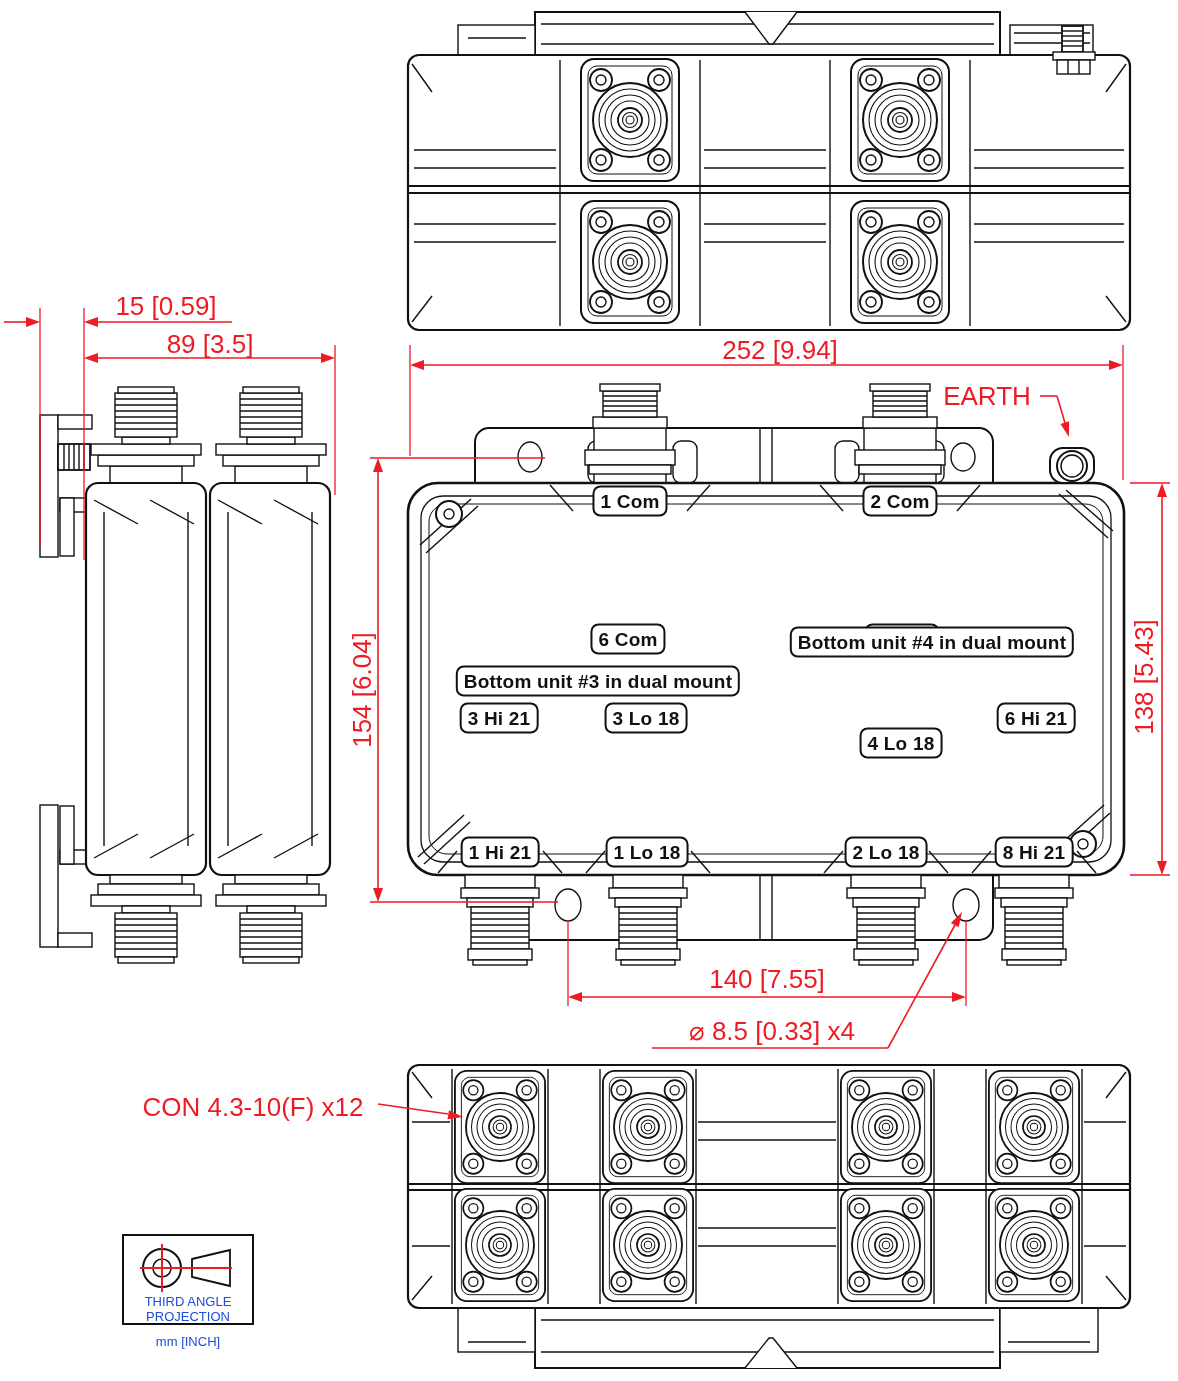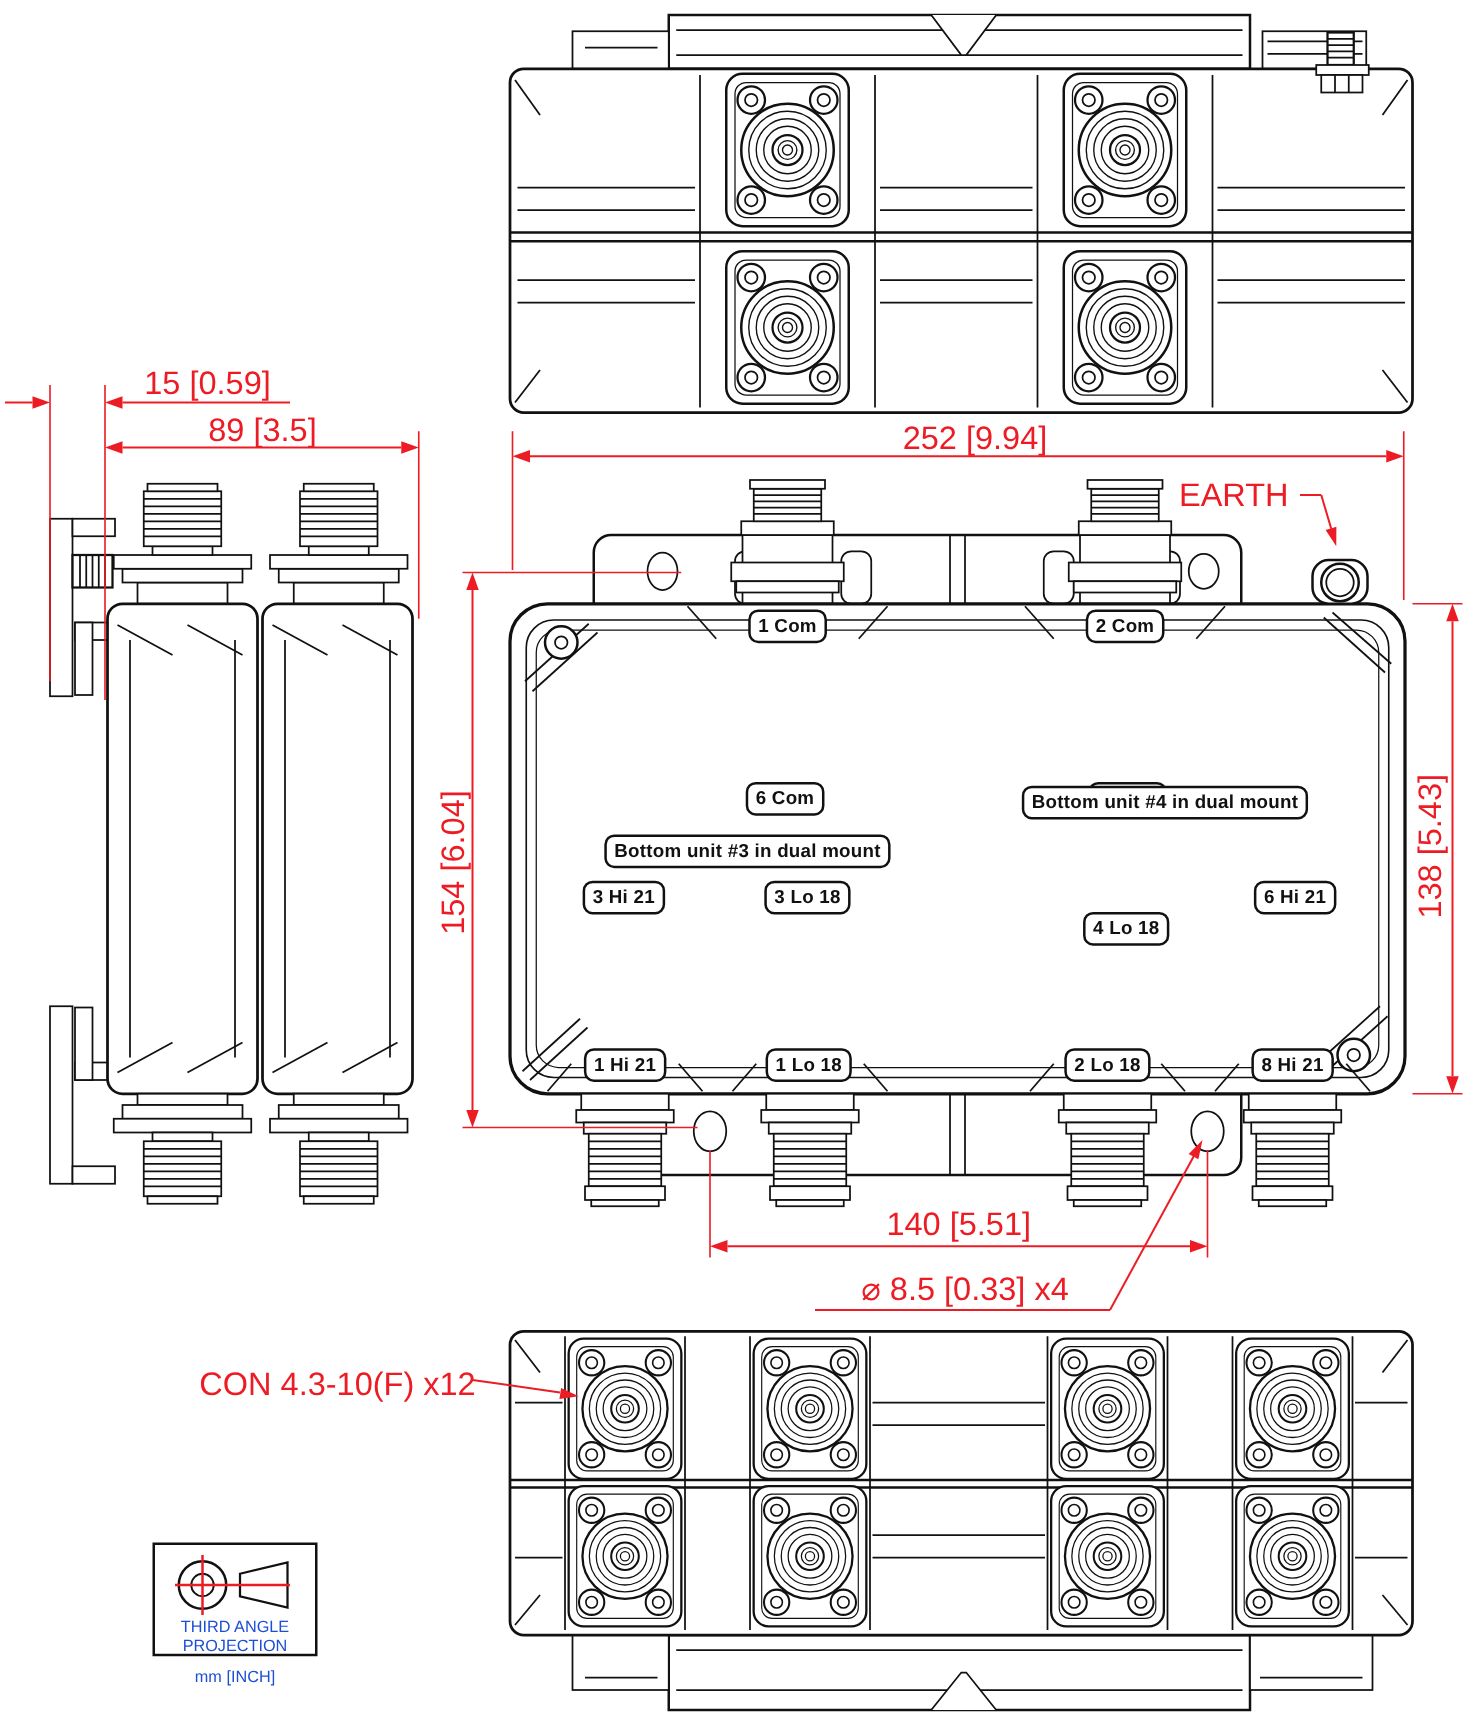--- a/index.html
+++ b/index.html
@@ -1,21 +1,21 @@
 <!DOCTYPE html>
 <html><head>
 <meta charset="utf-8">
 <style>
   html,body{margin:0;padding:0;background:#fff;}
   .sheet{position:relative;width:1178px;height:1381px;background:#fff;
          font-family:"Liberation Sans",sans-serif;overflow:hidden;}
   .sheet svg{position:absolute;left:0;top:0;}
   .plabel{position:absolute;transform:translate(-50%,-50%);
           border:2.5px solid #111;border-radius:8px;background:#fff;color:#111;
-          font-weight:bold;font-size:15px;line-height:1;padding:4px 6px;
+          font-weight:bold;font-size:19px;line-height:1;padding:4px 6px;
           white-space:nowrap;letter-spacing:.2px;}
   .dim{position:absolute;transform:translate(-50%,-50%);color:#ED1C24;
        font-size:26px;line-height:1;white-space:nowrap;}
   .dim.rot{transform:translate(-50%,-50%) rotate(-90deg);}
   .pbx{position:absolute;transform:translate(-50%,-50%);color:#1d4ed8;
        font-size:13px;line-height:1;white-space:nowrap;}
 </style>
 </head>
 <body>
 
@@ -366,22 +366,22 @@
 <div class="plabel" style="left:500px;top:852px">1 Hi 21</div>
 <div class="plabel" style="left:647px;top:852px">1 Lo 18</div>
 <div class="plabel" style="left:886px;top:852px">2 Lo 18</div>
 <div class="plabel" style="left:1034px;top:852px">8 Hi 21</div>
 
 <div class="dim" style="left:166px;top:306px">15 [0.59]</div>
 <div class="dim" style="left:210px;top:344px">89 [3.5]</div>
 <div class="dim" style="left:780px;top:350px">252 [9.94]</div>
 <div class="dim rot" style="left:362px;top:690px">154 [6.04]</div>
 <div class="dim rot" style="left:1144px;top:677px">138 [5.43]</div>
-<div class="dim" style="left:767px;top:979px">140 [5.51]</div>
+<div class="dim" style="left:767px;top:979px">140 [7.55]</div>
 <div class="dim" style="left:772px;top:1031px">⌀ 8.5 [0.33] x4</div>
 <div class="dim" style="left:987px;top:396px">EARTH</div>
-<div class="dim" style="left:270px;top:1107px">CON 4.3-10(F) x12</div>
+<div class="dim" style="left:253px;top:1107px">CON 4.3-10(F) x12</div>
 
 <div class="pbx" style="left:188px;top:1301px">THIRD ANGLE</div>
 <div class="pbx" style="left:188px;top:1316px">PROJECTION</div>
 <div class="pbx" style="left:188px;top:1341px">mm [INCH]</div>
 
 </div>
 
 </body></html>

